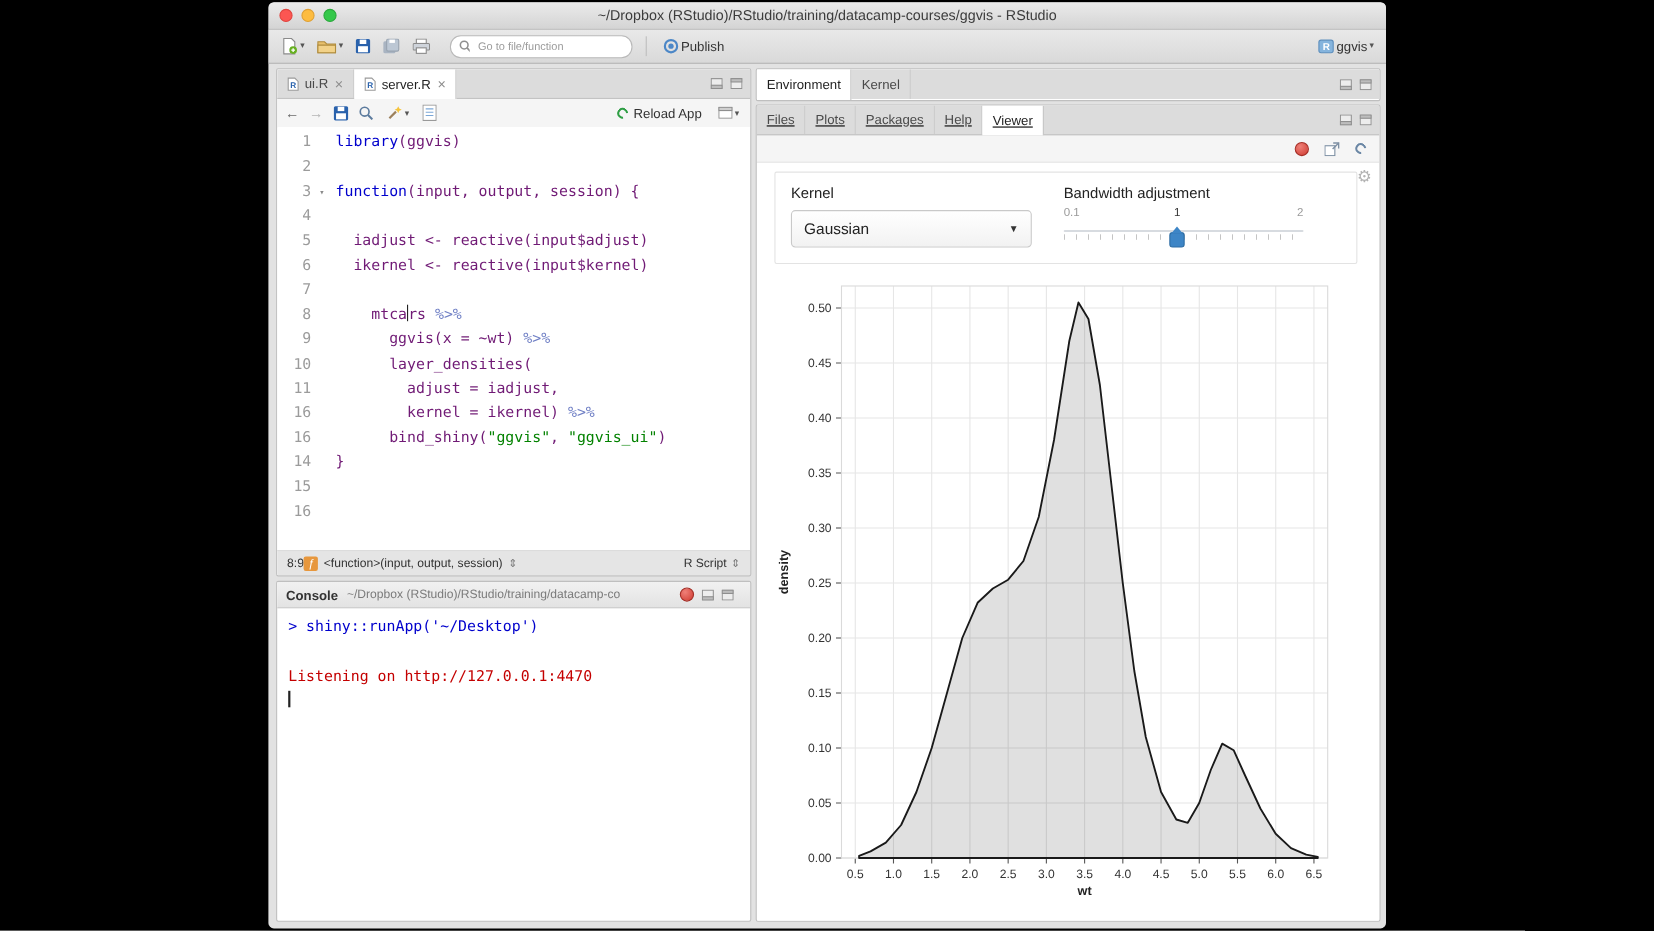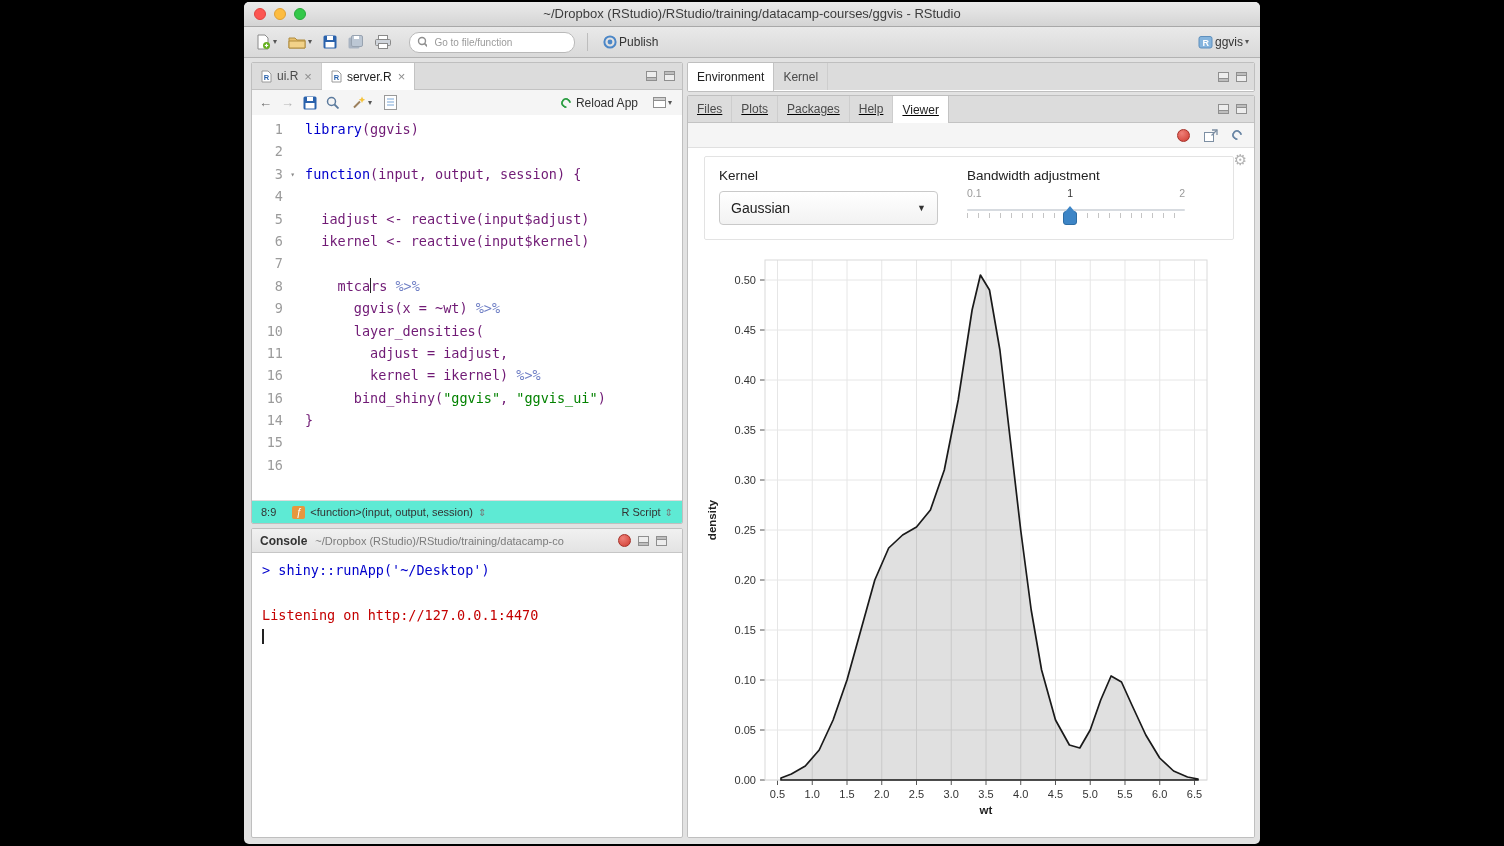--- a/index.html
+++ b/index.html
@@ -47,22 +47,22 @@
   .gutter{width:44px;text-align:right;color:#9b9b9b;padding-top:3px;flex:none;}
   .gutter-line{padding-right:13px;position:relative;height:22.4px;}
   .fold-arrow{position:absolute;right:1px;top:1px;font-size:8px;color:#8a8a8a;}
   .code-lines{padding-left:9px;padding-top:3px;white-space:pre;color:#1a1a1a;}
   .code-line{height:22.4px;}
   .tok-kw{color:#0000cc;}
   .tok-str{color:#038200;}
   .tok-op{color:#6f7fc5;}
   .tok-pl{color:#701a75;}
   .tok-caret{display:inline-block;width:0;border-left:1.5px solid #222;height:15px;vertical-align:-2px;}
-  .statusbar{position:absolute;left:0;right:0;bottom:0;height:22px;background:#5eead4;border-top:1px solid #dcdcdc;
-             display:flex;align-items:center;font-size:11px;color:#333;padding:0 9px;gap:16px;}
+  .statusbar{position:absolute;left:0;right:0;bottom:0;height:22px;background:#e5e5e5;border-top:1px solid #dcdcdc;
+             display:flex;align-items:center;font-size:11px;color:#333;padding:0 9px;}
   .fn-chip{display:flex;align-items:center;gap:5px;}
   .fn-icon{width:13px;height:13px;background:#e7973d;border-radius:2px;color:#fff;font-size:10px;font-style:italic;
            display:flex;align-items:center;justify-content:center;}
   .updown{color:#777;font-size:10px;}
   .status-right{margin-left:auto;display:flex;align-items:center;gap:4px;}
   
   .console-header{height:23px;background:linear-gradient(#f1f1f1,#e3e3e3);border-bottom:1px solid #c6c6c6;
                   display:flex;align-items:center;padding:0 8px;gap:8px;}
   .console-title{font-size:12px;font-weight:bold;color:#333;}
   .console-path{font-size:11px;color:#7b7b7b;white-space:nowrap;overflow:hidden;max-width:280px;}

